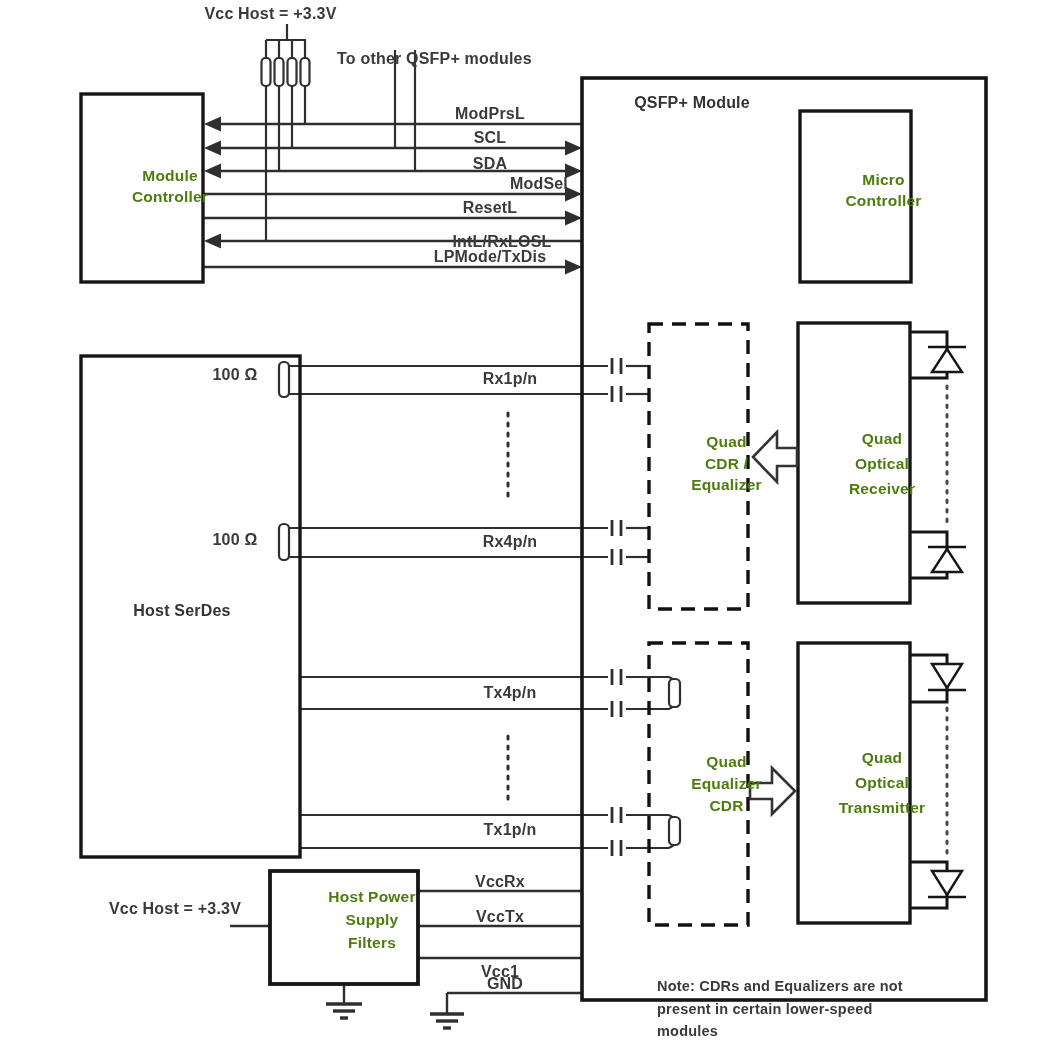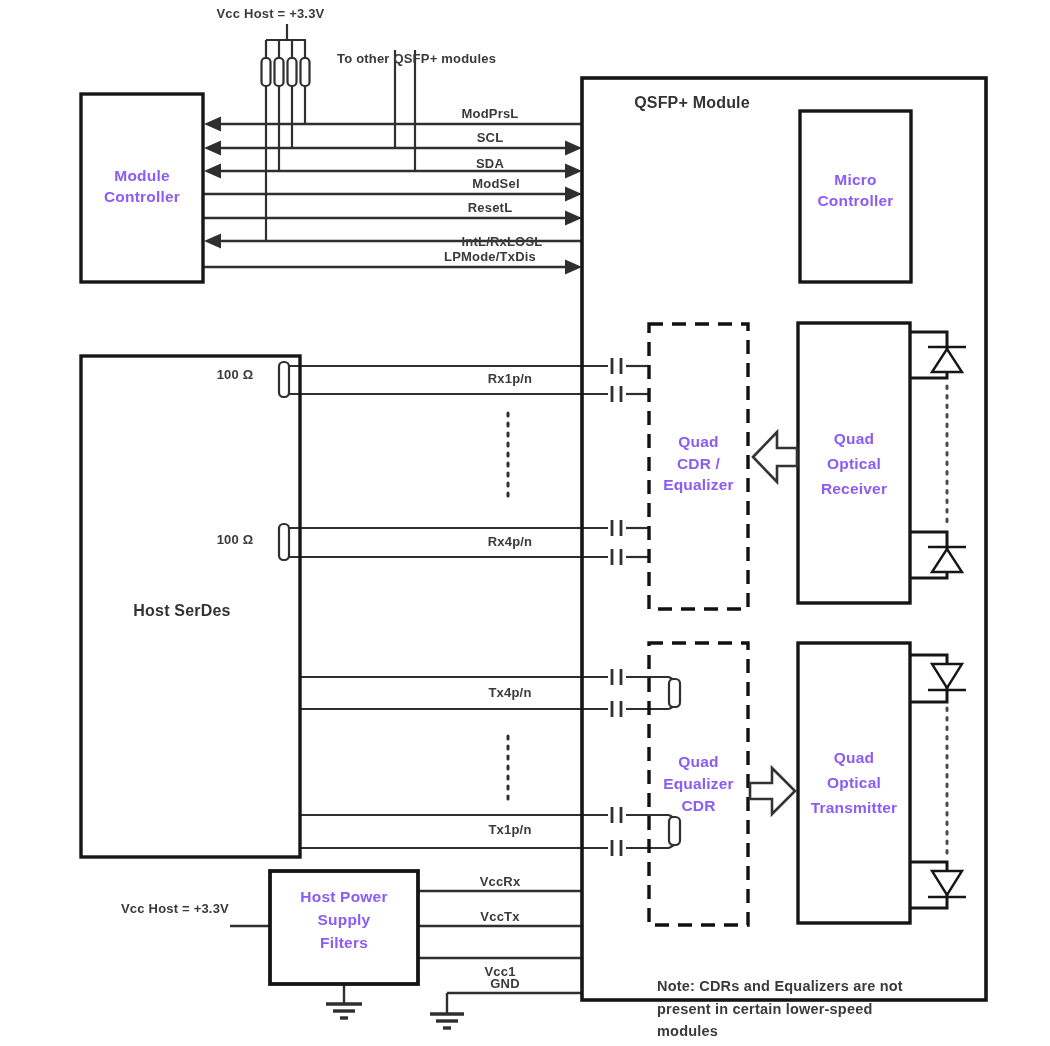--- a/index.html
+++ b/index.html
@@ -2,24 +2,24 @@
 <html><head>
 <meta charset="utf-8">
 <style>
   html,body{margin:0;padding:0;background:#fff;}
   #stage{
     position:relative;width:1050px;height:1046px;background:#ffffff;
     font-family:"Liberation Sans", sans-serif;overflow:hidden;
   }
   #wires{position:absolute;left:0;top:0;}
   .lbl{
-    position:absolute;color:#3a3a3a;font-size:13px;font-weight:600;
+    position:absolute;color:#3a3a3a;font-size:16px;font-weight:600;
     text-align:center;line-height:19px;letter-spacing:.2px;white-space:pre-line;
   }
-  .blk{font-size:15.5px;font-weight:700;color:#8b5cf6;line-height:21px;}
+  .blk{font-size:15.5px;font-weight:700;color:#4d7c0f;line-height:21px;padding-left:28px;}
   .big{font-size:16px;font-weight:700;color:#333;}
   .note{font-size:14.5px;font-weight:600;text-align:left;line-height:22.5px;color:#3a3a3a;margin-top:36px;}
   .left{text-align:left;}
 </style>
 </head>
 <body>
 
 <div id="stage">
 
   <svg id="wires" width="1050" height="1046" viewBox="0 0 1050 1046" xmlns="http://www.w3.org/2000/svg">
@@ -189,21 +189,21 @@
       <line x1="928" y1="897" x2="966" y2="897" stroke-width="2.4"></line>
     </g>
   </svg>
 
   <div class="lbl" style="left:188px;top:4px;width:165px;">Vcc Host = +3.3V</div>
   <div class="lbl left" style="left:337px;top:29px;width:230px;margin-top:20px;">To other QSFP+  modules</div>
 
   <div class="lbl" style="left:390px;top:104px;width:200px;">ModPrsL</div>
   <div class="lbl" style="left:390px;top:128px;width:200px;">SCL</div>
   <div class="lbl" style="left:390px;top:154px;width:200px;">SDA</div>
-  <div class="lbl" style="left:396px;top:174px;width:200px;">ModSel</div>
+  <div class="lbl" style="left:368px;top:174px;width:200px;text-align:right;">ModSel</div>
   <div class="lbl" style="left:390px;top:198px;width:200px;">ResetL</div>
   <div class="lbl" style="left:402px;top:221px;width:200px;margin-top:11px;">IntL/RxLOSL</div>
   <div class="lbl" style="left:390px;top:247px;width:200px;">LPMode/TxDis</div>
 
   <div class="lbl big" style="left:604px;top:93px;width:176px;">QSFP+ Module</div>
   <div class="lbl blk" style="left:81px;top:165px;width:122px;">Module
 Controller</div>
   <div class="lbl blk" style="left:800px;top:169px;width:111px;">Micro
 Controller</div>
   <div class="lbl big" style="left:92px;top:601px;width:180px;">Host SerDes</div>

